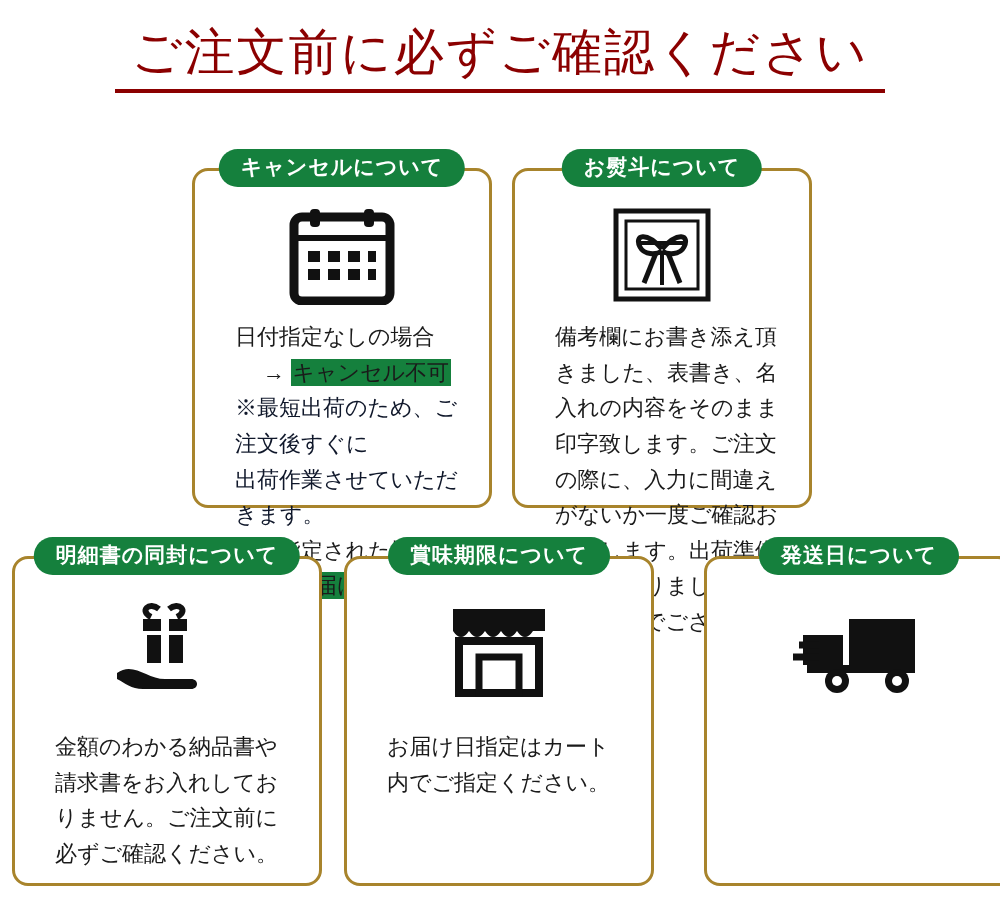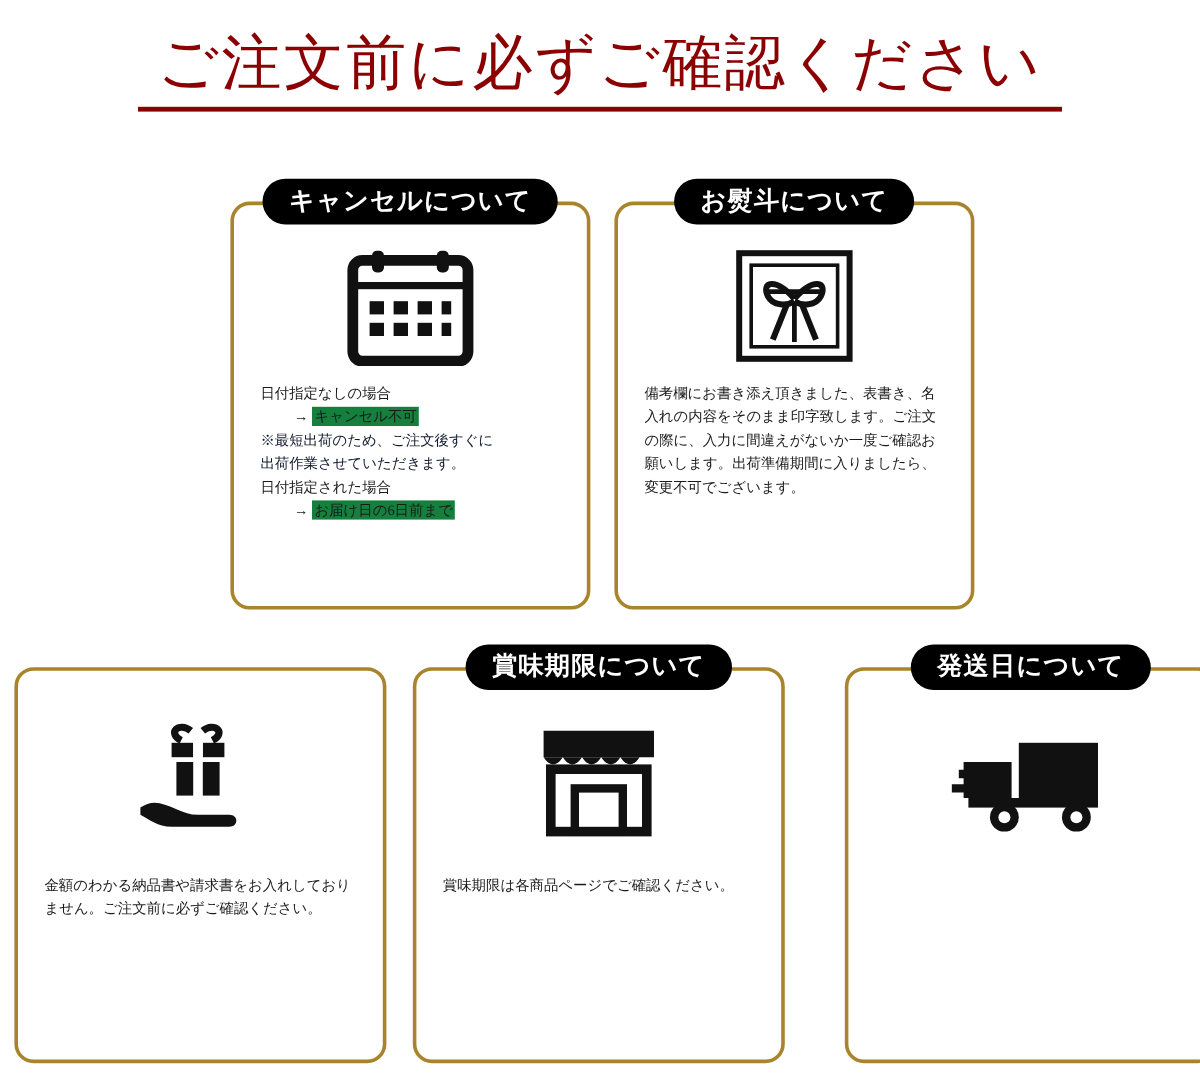--- a/index.html
+++ b/index.html
@@ -47,42 +47,43 @@
     border: 3px solid #a8842c;
     border-radius: 16px;
     box-sizing: border-box;
     background: #ffffff;
   }
   .card-title {
     position: absolute;
     top: -22px;
     left: 50%;
     transform: translateX(-50%);
-    background: #000000;
+    background: #15803d;
     color: #ffffff;
     font-size: 21px;
     font-weight: bold;
     padding: 8px 22px 9px 22px;
     border-radius: 22px;
     white-space: nowrap;
     letter-spacing: 1px;
     line-height: 1;
   }
   .card-icon {
     display: flex;
     align-items: center;
     justify-content: center;
     width: 100%;
   }
   .card-body {
-    font-size: 12px;
+    font-size: 22px;
     line-height: 1.62;
     color: #1a1a1a;
     padding: 0 22px;
     box-sizing: border-box;
+    margin-left: 18px;
   }
   .hl {
     background: #15803d;
     padding: 1px 2px;
   }
   .red {
     color: #0f172a;
   }
   .arrow-line {
     padding-left: 28px;
@@ -191,20 +192,21 @@
         <path d="M46 48 L34 78" stroke="#111" stroke-width="5"></path>
         <path d="M58 48 L70 78" stroke="#111" stroke-width="5"></path>
         <path d="M52 48 L52 80" stroke="#111" stroke-width="4"></path>
       </svg>
     </div>
 
     <div class="card-body body-1">備考欄にお書き添え頂きました、表書き、名入れの内容をそのまま印字致します。ご注文の際に、入力に間違えがないか一度ご確認お願いします。出荷準備期間に入りましたら、変更不可でございます。</div>
   </div>
 
   <div class="card" id="card-invoice">
+    <div class="card-title">明細書の同封について</div>
 
     <div class="card-icon icon-wrap-2">
       <svg width="120" height="100" viewBox="0 0 120 100" aria-hidden="true">
         <path d="M52 8 C42 0, 32 10, 44 16" fill="none" stroke="#111" stroke-width="6"></path>
         <path d="M62 8 C72 0, 82 10, 70 16" fill="none" stroke="#111" stroke-width="6"></path>
         <rect x="36" y="18" width="44" height="12" fill="#111"></rect>
         <rect x="40" y="34" width="36" height="28" fill="#111"></rect>
         <rect x="54" y="14" width="8" height="52" fill="#fff"></rect>
         <rect x="36" y="18" width="44" height="12" fill="none"></rect>
         <rect x="54" y="18" width="8" height="12" fill="#fff"></rect>
@@ -220,21 +222,21 @@
 
     <div class="card-icon icon-wrap-2">
       <svg width="112" height="100" viewBox="0 0 112 100" aria-hidden="true">
         <path d="M10 8 L102 8 L102 30 L10 30 Z" fill="#111"></path>
         <path d="M10 30 q8 12 16 0 q8 12 16 0 q8 12 16 0 q8 12 16 0 q8 12 16 0 L102 30 Z" fill="#111"></path>
         <rect x="16" y="40" width="80" height="52" fill="none" stroke="#111" stroke-width="8"></rect>
         <rect x="36" y="56" width="40" height="36" fill="none" stroke="#111" stroke-width="7"></rect>
       </svg>
     </div>
 
-    <div class="card-body body-2">賞味期限は各商品ページでご確認ください。</div>
+    <div class="card-body body-2">お届け日指定はカート内でご指定ください。</div>
   </div>
 
   <div class="card" id="card-shipping">
     <div class="card-title">発送日について</div>
 
     <div class="card-icon icon-wrap-2">
       <svg width="132" height="100" viewBox="0 0 132 100" aria-hidden="true">
         <rect x="56" y="18" width="66" height="46" fill="#111"></rect>
         <path d="M10 34 L50 34 L50 64 L10 64 Z" fill="#111"></path>
         <path d="M6 44 L26 44" stroke="#111" stroke-width="7"></path>

